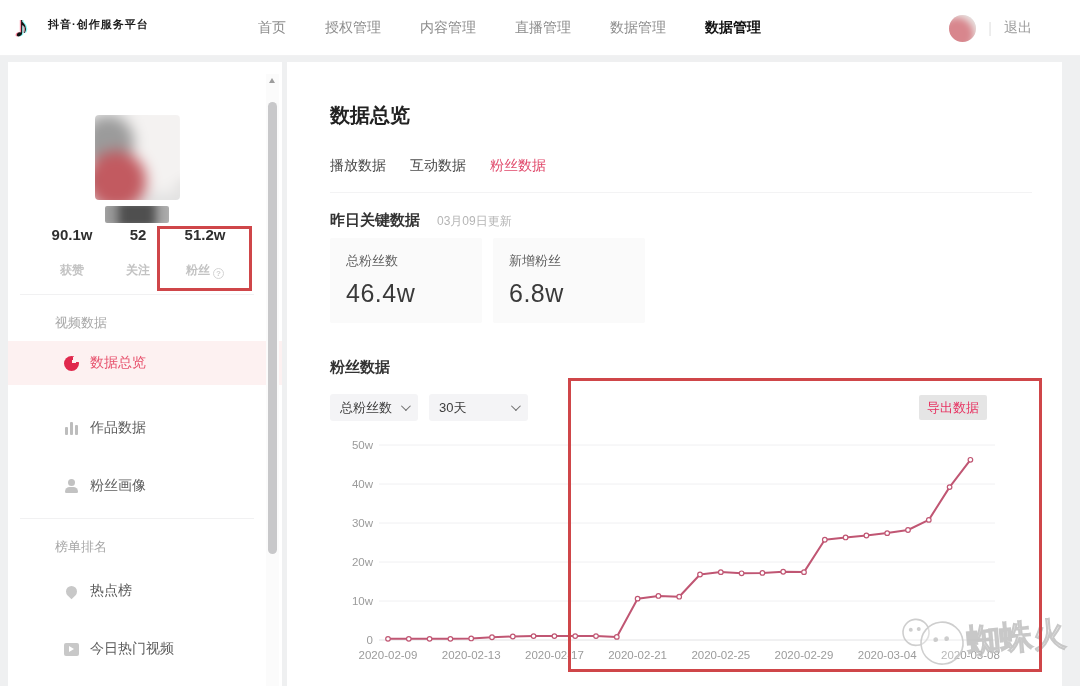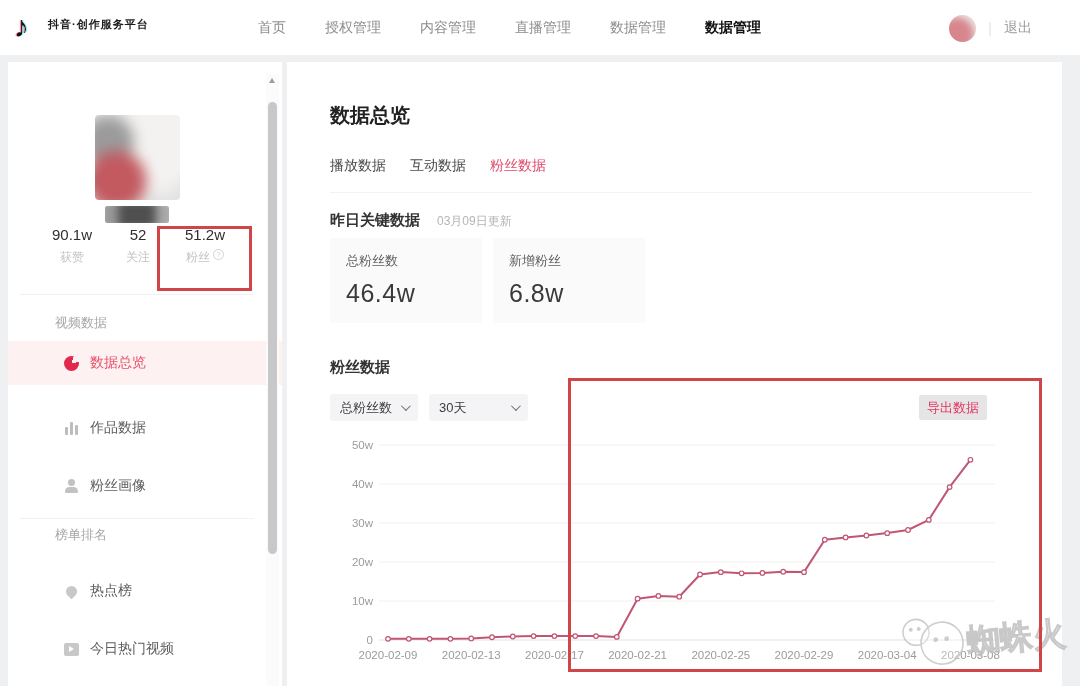--- a/index.html
+++ b/index.html
@@ -37,24 +37,24 @@
     background:
       radial-gradient(circle at 30% 72%, #c25a60 0 22%, transparent 34%),
       radial-gradient(circle at 22% 35%, #9b9b9b 0 18%, transparent 30%),
       radial-gradient(circle at 72% 40%, #f4f2f1 0 40%, transparent 58%),
       linear-gradient(to bottom, #e9e9e9 0 64%, #6f6f6f 64% 78%, #dedede 78% 100%);
     filter:blur(6px); }
   .side-name-blur { position:absolute; left:97px; top:144px; width:64px; height:17px; overflow:hidden; border-radius:2px; }
   .side-name-blur .blur { position:absolute; inset:-6px;
     background:linear-gradient(90deg,#9a9a9a 0 20%, #4f4f4f 30% 70%, #a9a9a9 80% 100%);
     filter:blur(4px); }
-  .stats { position:absolute; left:0; top:164px; width:258px; height:56px; }
+  .stats { position:absolute; left:0; top:164px; width:258px; height:56px;font-weight:bold; }
   .stat { position:absolute; top:0; width:74px; text-align:center; }
   .stat-value { font-size:15px; color:#2f2f2f; }
-  .stat-label { margin-top:6px; font-size:12px; color:#c3c3c3; display:flex; justify-content:center; align-items:flex-start; gap:3px;}
+  .stat-label { margin-top:19px; font-size:12px; color:#c3c3c3; display:flex; justify-content:center; align-items:flex-end; gap:3px;}
   .info-icon { width:11px; height:11px; border:1px solid #d4d4d4; border-radius:50%;
     font-size:8px; line-height:9px; color:#cfcfcf; display:inline-block; text-align:center;}
   .side-divider { position:absolute; left:12px; width:234px; height:1px; background:#f1f1f2; }
   .side-section-title { position:absolute; left:47px; font-size:13px; color:#a6a6a6; }
   .side-item { position:absolute; left:0; width:258px; height:44px; display:flex; align-items:center; cursor:pointer; }
   .side-item .icon-slot { width:18px; margin-left:54px; display:flex; justify-content:center; }
   .side-item .side-label { margin-left:10px; font-size:14px; color:#5c5c5c; }
   .side-item.active { background:#fdf1f1; width:274px; }
   .side-item.active .side-label { color:#e7526d; }
 
@@ -192,21 +192,21 @@
       <span class="icon-slot">
           <span class="person-icon">
             <span class="head"></span>
             <span class="body"></span>
           </span>
         </span>
       <span class="side-label">粉丝画像</span>
     </div>
 
     <div class="side-divider" style="top:456px;"></div>
-    <div class="side-section-title" style="top:464px;">榜单排名</div>
+    <div class="side-section-title" style="top:476px;">榜单排名</div>
 
     <div class="side-item" style="top:507px;">
       <span class="icon-slot">
           <span class="flame-icon"></span>
         </span>
       <span class="side-label">热点榜</span>
     </div>
     <div class="side-item" style="top:565px;">
       <span class="icon-slot">
           <span class="video-icon">

